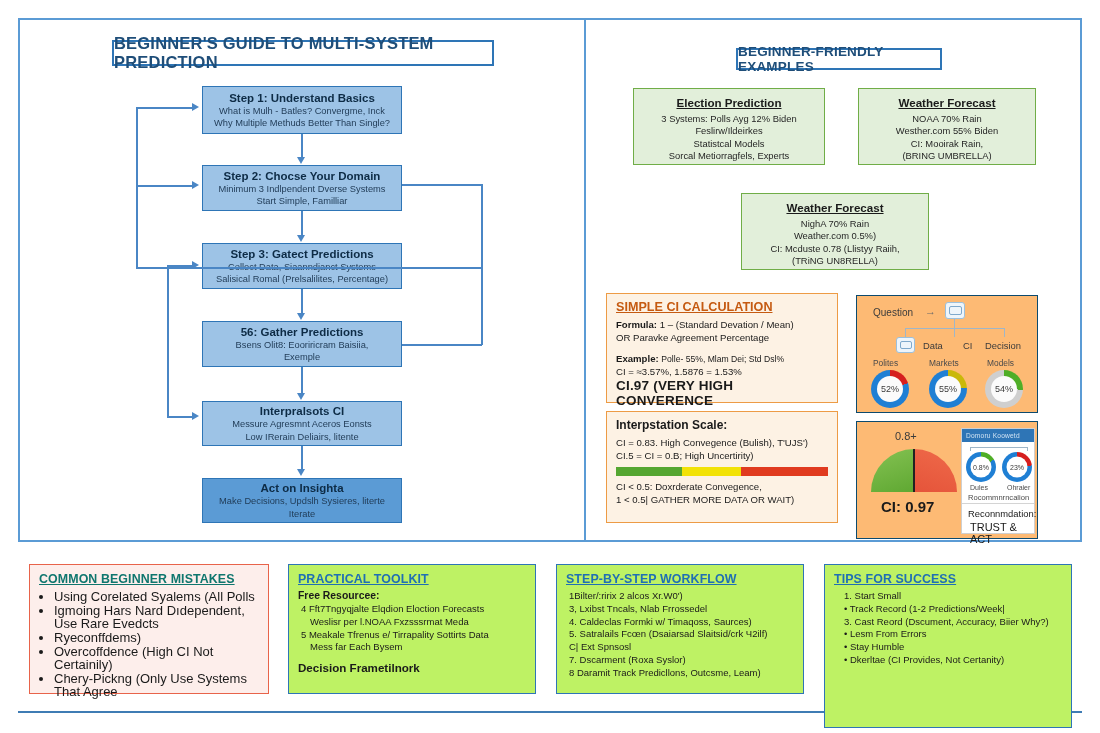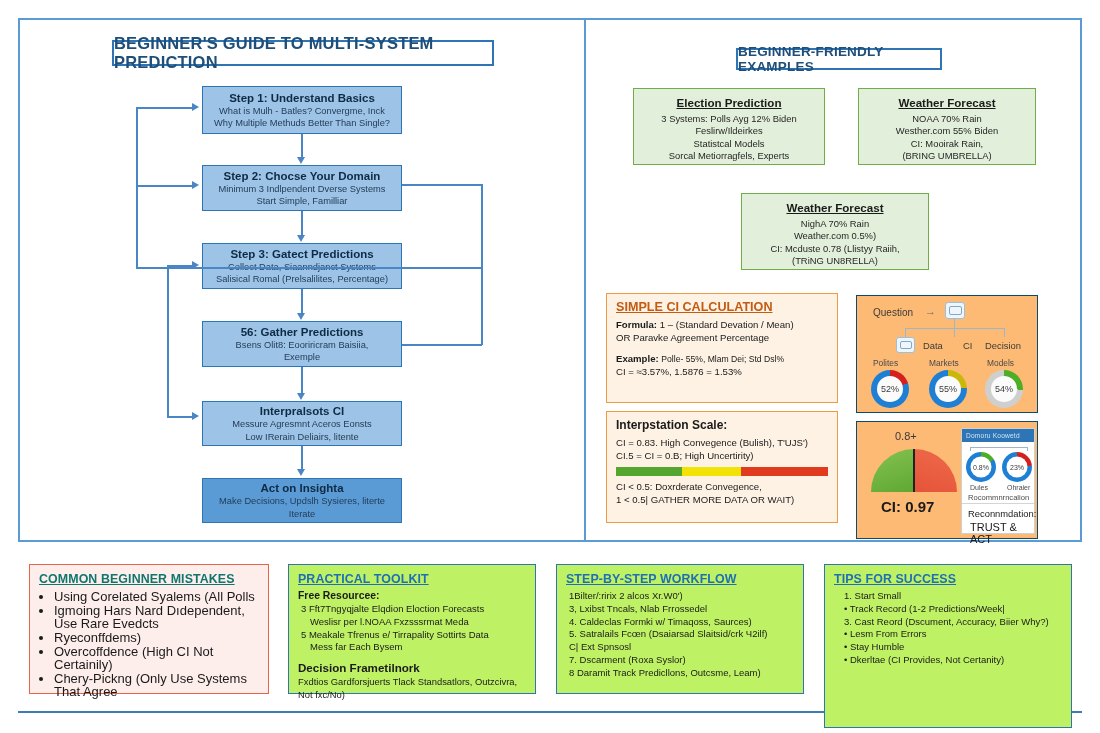--- a/index.html
+++ b/index.html
@@ -202,20 +202,21 @@
     <b>Formula:</b>
     <span>1 – (Standard Devation / Mean)</span>
   </div>
   <div class="ln">OR Paravke Agreement Percentage</div>
   <div style="height:9px;"></div>
   <div class="ln">
     <b>Example:</b>
     <span class="small">Polle- 55%, Mlam Dei; Std Dsl%</span>
   </div>
   <div class="ln">CI =  ≈3.57%, 1.5876 = 1.53%</div>
+  <div class="big">CI.97  (VERY HIGH CONVERENCE</div>
 </div>
 
 <div class="orange-card" style="left:606px;top:411px;width:232px;height:112px;">
   <h4 class="plain">Interpstation Scale:</h4>
   <div class="ln">CI = 0.83. High Convegence (Bulish), T'UJS')</div>
   <div class="ln">CI.5 = CI = 0.B; High Uncertirity)</div>
   <div class="scale-bar">
     <i style="flex:0 0 31%;background:#55a630;"></i>
     <i style="flex:0 0 28%;background:#f2e205;"></i>
     <i style="flex:1 1 auto;background:#e03b1f;"></i>
@@ -305,26 +306,25 @@
     <li>Igmoing Hars Nard Dıdependent, Use Rare Evedcts</li>
     <li>Ryeconffdems)</li>
     <li>Overcoffdence (High CI Not Certainily)</li>
     <li>Chery-Pickng (Only Use Systems That Agree</li>
   </ul>
 </div>
 
 <div class="bcard" style="left:288px;top:564px;width:248px;height:130px;">
   <h3>PRACTICAL TOOLKIT</h3>
   <p class="sub">Free Resourcee:</p>
-  <div class="numline">3 Fft7Tngyqjalte  Elqdion Eloction Forecasts</div>
+  <div class="numline">4 Fft7Tngyqjalte  Elqdion Eloction Forecasts</div>
   <div class="numline indent">Weslisr per l.NOAA Fxzsssrmat Meda</div>
   <div class="numline">5 Meakale Tfrenus e/ Tirrapality Sottirts Data</div>
   <div class="numline indent">Mess far Each Bysem</div>
   <p class="sub2">Decision Frametilnork</p>
-  <div class="plainline">Fxdtios Gardforsjuerts Tlack Standsatlors, Outzcivra, Not fxc/No)</div>
 </div>
 
 <div class="bcard" style="left:556px;top:564px;width:248px;height:130px;">
   <h3>STEP-BY-STEP WORKFLOW</h3>
   <div class="numline">1Bilter/:ririx 2 alcos Xr.W0')</div>
   <div class="numline">3, Lxibst Tncals, Nlab Frrossedel</div>
   <div class="numline">4. Caldeclas Formki w/ Timaqoss, Saurces)</div>
   <div class="numline">5. Satralails Fcœn (Dsaiarsad Slaitsid/crk Ч2ilf)</div>
   <div class="numline">C| Ext Spnsosl</div>
   <div class="numline">7. Dscarment (Roxa Syslor)</div>

